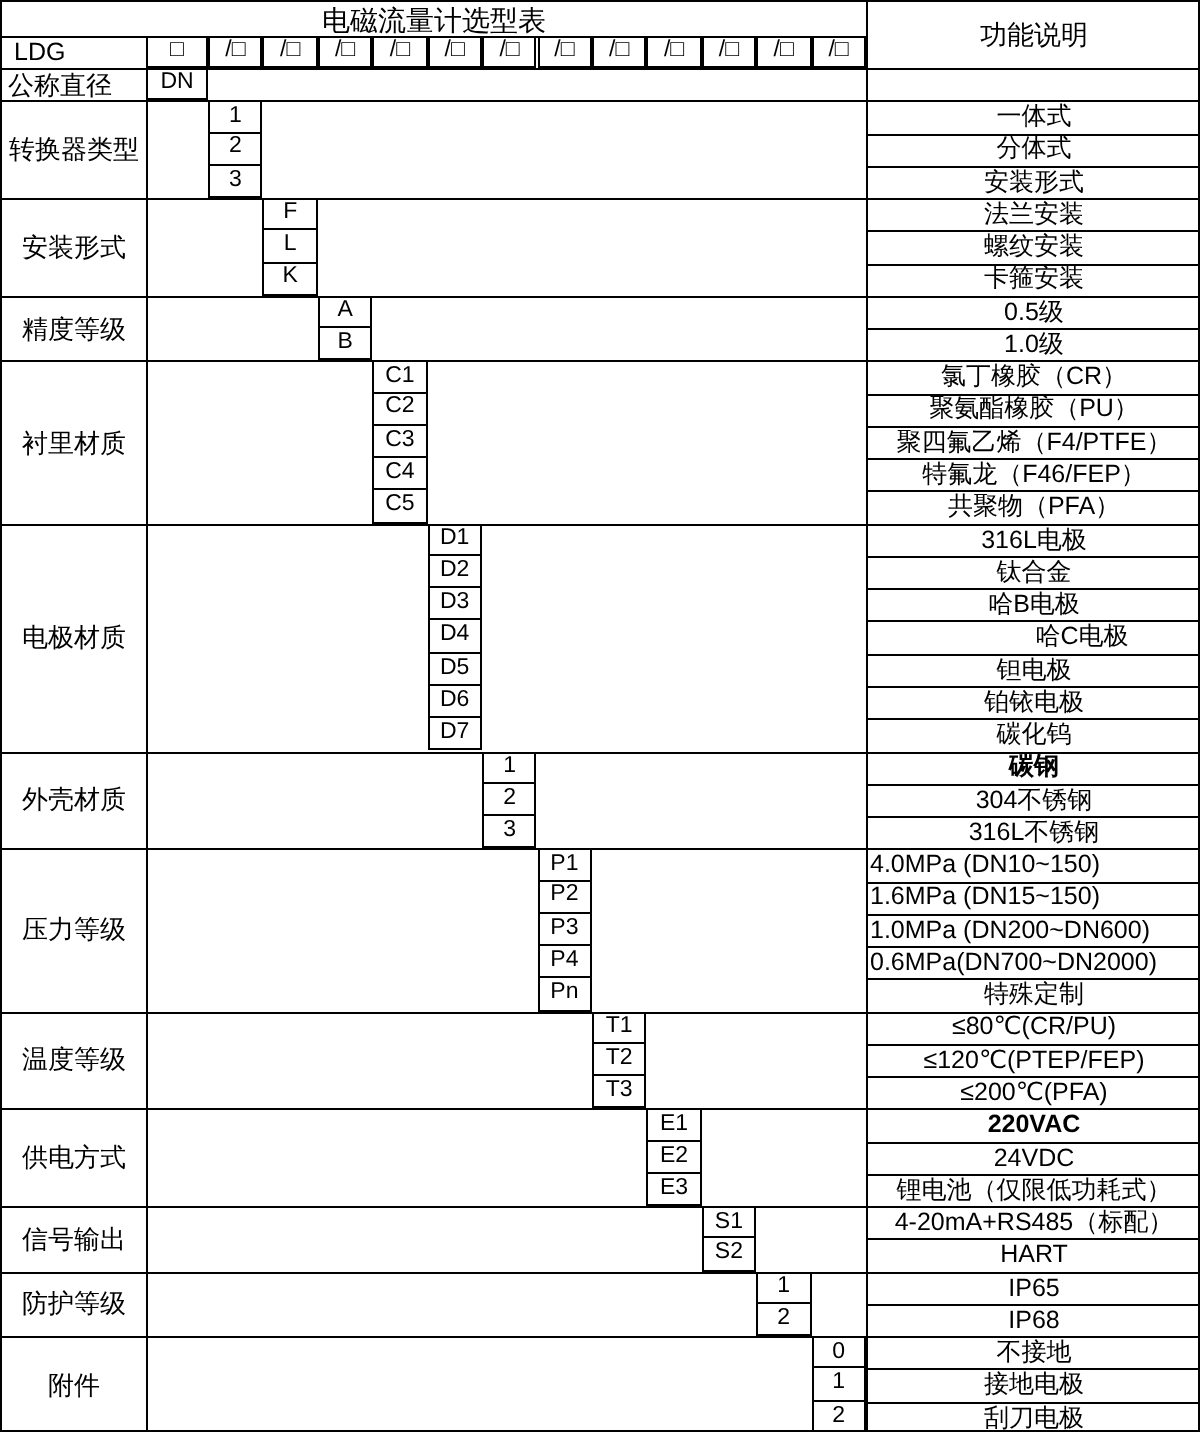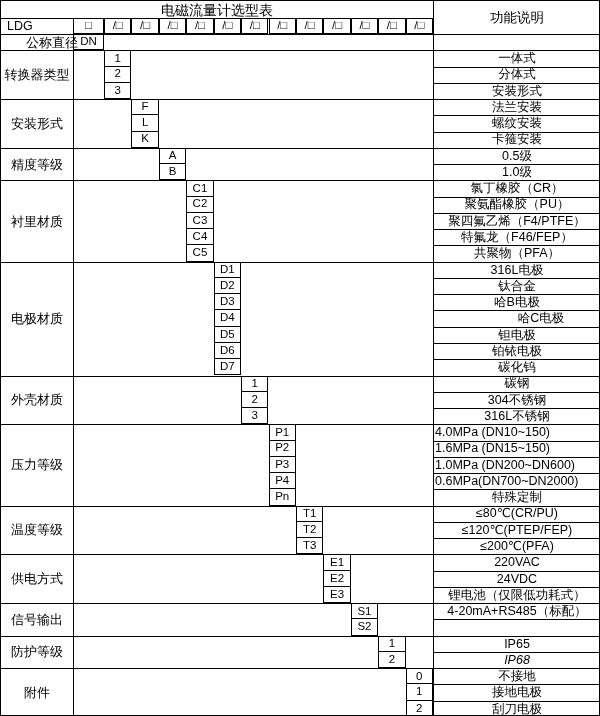--- a/index.html
+++ b/index.html
@@ -43,21 +43,21 @@
     <div class="code-box" style="left: 157.83px; top: 17px; width: 27.42px; height: 16px;">/□</div>
     <div class="code-box" style="left: 185.25px; top: 17px; width: 27.42px; height: 16px;">/□</div>
     <div class="code-box" style="left: 212.67px; top: 17px; width: 27.42px; height: 16px;">/□</div>
     <div class="code-box" style="left: 240.08px; top: 17px; width: 27.42px; height: 16px;">/□</div>
     <div class="code-box" style="left: 267.5px; top: 17px; width: 27.42px; height: 16px;">/□</div>
     <div class="code-box" style="left: 294.92px; top: 17px; width: 27.42px; height: 16px;">/□</div>
     <div class="code-box" style="left: 322.33px; top: 17px; width: 27.42px; height: 16px;">/□</div>
     <div class="code-box" style="left: 349.75px; top: 17px; width: 27.42px; height: 16px;">/□</div>
     <div class="code-box" style="left: 377.17px; top: 17px; width: 27.42px; height: 16px;">/□</div>
     <div class="code-box" style="left: 404.58px; top: 17px; width: 27.42px; height: 16px;">/□</div>
-    <div class="cell sec-label" style="left: 11px; top: 33px; width: 72px; height: 16.26px; justify-content: flex-start; padding-left: 14px;">公称直径</div>
+    <div class="cell sec-label" style="left: 0px; top: 33px; width: 72px; height: 16.26px; justify-content: flex-start; padding-left: 3px;">公称直径</div>
     <div class="code-box" style="left: 72px; top: 33px; width: 31px; height: 16.26px;">DN</div>
     <div class="hline" style="left: 432px; top: 49.26px; width: 168px; height: 1px;"></div>
     <div class="hline" style="left: 0px; top: 49.26px; width: 600px; height: 1px;"></div>
     <div class="cell sec-label" style="left: 0px; top: 49.26px; width: 72px; height: 48.79px;">转换器类型</div>
     <div class="code-box" style="left: 103px; top: 49.26px; width: 27.42px; height: 16.26px;">1</div>
     <div class="cell desc" style="left: 432px; top: 49.26px; width: 168px; height: 16.26px;">一体式</div>
     <div class="hline" style="left: 432px; top: 65.52px; width: 168px; height: 1px;"></div>
     <div class="code-box" style="left: 103px; top: 65.52px; width: 27.42px; height: 16.26px; border-top: none;">2</div>
     <div class="cell desc" style="left: 432px; top: 65.52px; width: 168px; height: 16.26px;">分体式</div>
     <div class="hline" style="left: 432px; top: 81.79px; width: 168px; height: 1px;"></div>
@@ -119,21 +119,21 @@
     <div class="hline" style="left: 432px; top: 341.98px; width: 168px; height: 1px;"></div>
     <div class="code-box" style="left: 212.67px; top: 341.98px; width: 27.42px; height: 16.26px; border-top: none;">D6</div>
     <div class="cell desc" style="left: 432px; top: 341.98px; width: 168px; height: 16.26px;">铂铱电极</div>
     <div class="hline" style="left: 432px; top: 358.24px; width: 168px; height: 1px;"></div>
     <div class="code-box" style="left: 212.67px; top: 358.24px; width: 27.42px; height: 16.26px; border-top: none;">D7</div>
     <div class="cell desc" style="left: 432px; top: 358.24px; width: 168px; height: 16.26px;">碳化钨</div>
     <div class="hline" style="left: 432px; top: 374.5px; width: 168px; height: 1px;"></div>
     <div class="hline" style="left: 0px; top: 374.5px; width: 600px; height: 1px;"></div>
     <div class="cell sec-label" style="left: 0px; top: 374.5px; width: 72px; height: 48.79px;">外壳材质</div>
     <div class="code-box" style="left: 240.08px; top: 374.5px; width: 27.42px; height: 16.26px;">1</div>
-    <div class="cell desc" style="left: 432px; top: 374.5px; width: 168px; height: 16.26px;">碳钢</div>
+    <div class="cell desc" style="left: 432px; top: 374.5px; width: 168px; height: 16.26px; font-weight: bold;">碳钢</div>
     <div class="hline" style="left: 432px; top: 390.76px; width: 168px; height: 1px;"></div>
     <div class="code-box" style="left: 240.08px; top: 390.76px; width: 27.42px; height: 16.26px; border-top: none;">2</div>
     <div class="cell desc" style="left: 432px; top: 390.76px; width: 168px; height: 16.26px;">304不锈钢</div>
     <div class="hline" style="left: 432px; top: 407.02px; width: 168px; height: 1px;"></div>
     <div class="code-box" style="left: 240.08px; top: 407.02px; width: 27.42px; height: 16.26px; border-top: none;">3</div>
     <div class="cell desc" style="left: 432px; top: 407.02px; width: 168px; height: 16.26px;">316L不锈钢</div>
     <div class="hline" style="left: 432px; top: 423.29px; width: 168px; height: 1px;"></div>
     <div class="hline" style="left: 0px; top: 423.29px; width: 600px; height: 1px;"></div>
     <div class="cell sec-label" style="left: 0px; top: 423.29px; width: 72px; height: 81.31px;">压力等级</div>
     <div class="code-box" style="left: 267.5px; top: 423.29px; width: 27.42px; height: 16.26px;">P1</div>
@@ -158,42 +158,43 @@
     <div class="hline" style="left: 432px; top: 520.86px; width: 168px; height: 1px;"></div>
     <div class="code-box" style="left: 294.92px; top: 520.86px; width: 27.42px; height: 16.26px; border-top: none;">T2</div>
     <div class="cell desc" style="left: 432px; top: 520.86px; width: 168px; height: 16.26px;">≤120℃(PTEP/FEP)</div>
     <div class="hline" style="left: 432px; top: 537.12px; width: 168px; height: 1px;"></div>
     <div class="code-box" style="left: 294.92px; top: 537.12px; width: 27.42px; height: 16.26px; border-top: none;">T3</div>
     <div class="cell desc" style="left: 432px; top: 537.12px; width: 168px; height: 16.26px;">≤200℃(PFA)</div>
     <div class="hline" style="left: 432px; top: 553.38px; width: 168px; height: 1px;"></div>
     <div class="hline" style="left: 0px; top: 553.38px; width: 600px; height: 1px;"></div>
     <div class="cell sec-label" style="left: 0px; top: 553.38px; width: 72px; height: 48.79px;">供电方式</div>
     <div class="code-box" style="left: 322.33px; top: 553.38px; width: 27.42px; height: 16.26px;">E1</div>
-    <div class="cell desc" style="left: 432px; top: 553.38px; width: 168px; height: 16.26px;">220VAC</div>
+    <div class="cell desc" style="left: 432px; top: 553.38px; width: 168px; height: 16.26px; font-weight: bold;">220VAC</div>
     <div class="hline" style="left: 432px; top: 569.64px; width: 168px; height: 1px;"></div>
     <div class="code-box" style="left: 322.33px; top: 569.64px; width: 27.42px; height: 16.26px; border-top: none;">E2</div>
     <div class="cell desc" style="left: 432px; top: 569.64px; width: 168px; height: 16.26px;">24VDC</div>
     <div class="hline" style="left: 432px; top: 585.9px; width: 168px; height: 1px;"></div>
     <div class="code-box" style="left: 322.33px; top: 585.9px; width: 27.42px; height: 16.26px; border-top: none;">E3</div>
     <div class="cell desc" style="left: 432px; top: 585.9px; width: 168px; height: 16.26px;">锂电池（仅限低功耗式）</div>
     <div class="hline" style="left: 432px; top: 602.17px; width: 168px; height: 1px;"></div>
     <div class="hline" style="left: 0px; top: 602.17px; width: 600px; height: 1px;"></div>
     <div class="cell sec-label" style="left: 0px; top: 602.17px; width: 72px; height: 32.52px;">信号输出</div>
     <div class="code-box" style="left: 349.75px; top: 602.17px; width: 27.42px; height: 16.26px;">S1</div>
     <div class="cell desc" style="left: 432px; top: 602.17px; width: 168px; height: 16.26px;">4-20mA+RS485（标配）</div>
     <div class="hline" style="left: 432px; top: 618.43px; width: 168px; height: 1px;"></div>
     <div class="code-box" style="left: 349.75px; top: 618.43px; width: 27.42px; height: 16.26px; border-top: none;">S2</div>
+    <div class="cell desc" style="left: 432px; top: 618.43px; width: 168px; height: 16.26px;">HART</div>
     <div class="hline" style="left: 432px; top: 634.69px; width: 168px; height: 1px;"></div>
     <div class="hline" style="left: 0px; top: 634.69px; width: 600px; height: 1px;"></div>
     <div class="cell sec-label" style="left: 0px; top: 634.69px; width: 72px; height: 32.52px;">防护等级</div>
     <div class="code-box" style="left: 377.17px; top: 634.69px; width: 27.42px; height: 16.26px;">1</div>
     <div class="cell desc" style="left: 432px; top: 634.69px; width: 168px; height: 16.26px;">IP65</div>
     <div class="hline" style="left: 432px; top: 650.95px; width: 168px; height: 1px;"></div>
     <div class="code-box" style="left: 377.17px; top: 650.95px; width: 27.42px; height: 16.26px; border-top: none;">2</div>
-    <div class="cell desc" style="left: 432px; top: 650.95px; width: 168px; height: 16.26px; font-style: italic;">IP68</div>
+    <div class="cell desc" style="left: 432px; top: 650.95px; width: 168px; height: 16.26px;">IP68</div>
     <div class="hline" style="left: 432px; top: 667.21px; width: 168px; height: 1px;"></div>
     <div class="hline" style="left: 0px; top: 667.21px; width: 600px; height: 1px;"></div>
     <div class="cell sec-label" style="left: 0px; top: 667.21px; width: 72px; height: 48.79px;">附件</div>
     <div class="code-box" style="left: 404.58px; top: 667.21px; width: 27.42px; height: 16.26px;">0</div>
     <div class="cell desc" style="left: 432px; top: 667.21px; width: 168px; height: 16.26px;">不接地</div>
     <div class="hline" style="left: 432px; top: 683.48px; width: 168px; height: 1px;"></div>
     <div class="code-box" style="left: 404.58px; top: 683.48px; width: 27.42px; height: 16.26px; border-top: none;">1</div>
     <div class="cell desc" style="left: 432px; top: 683.48px; width: 168px; height: 16.26px;">接地电极</div>
     <div class="hline" style="left: 432px; top: 699.74px; width: 168px; height: 1px;"></div>
     <div class="code-box" style="left: 404.58px; top: 699.74px; width: 27.42px; height: 16.26px; border-top: none;">2</div>

